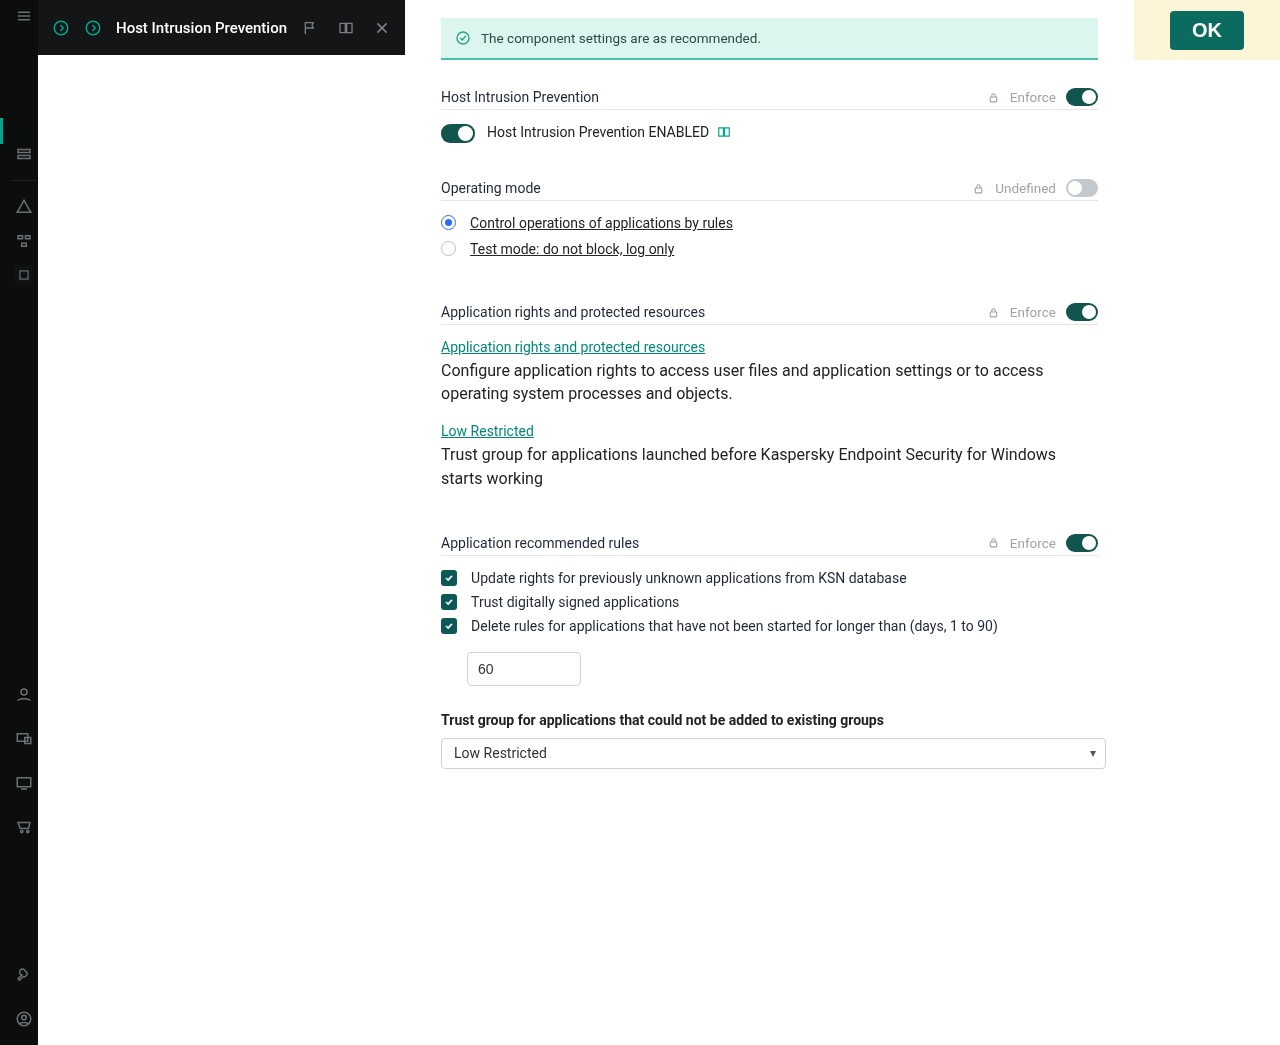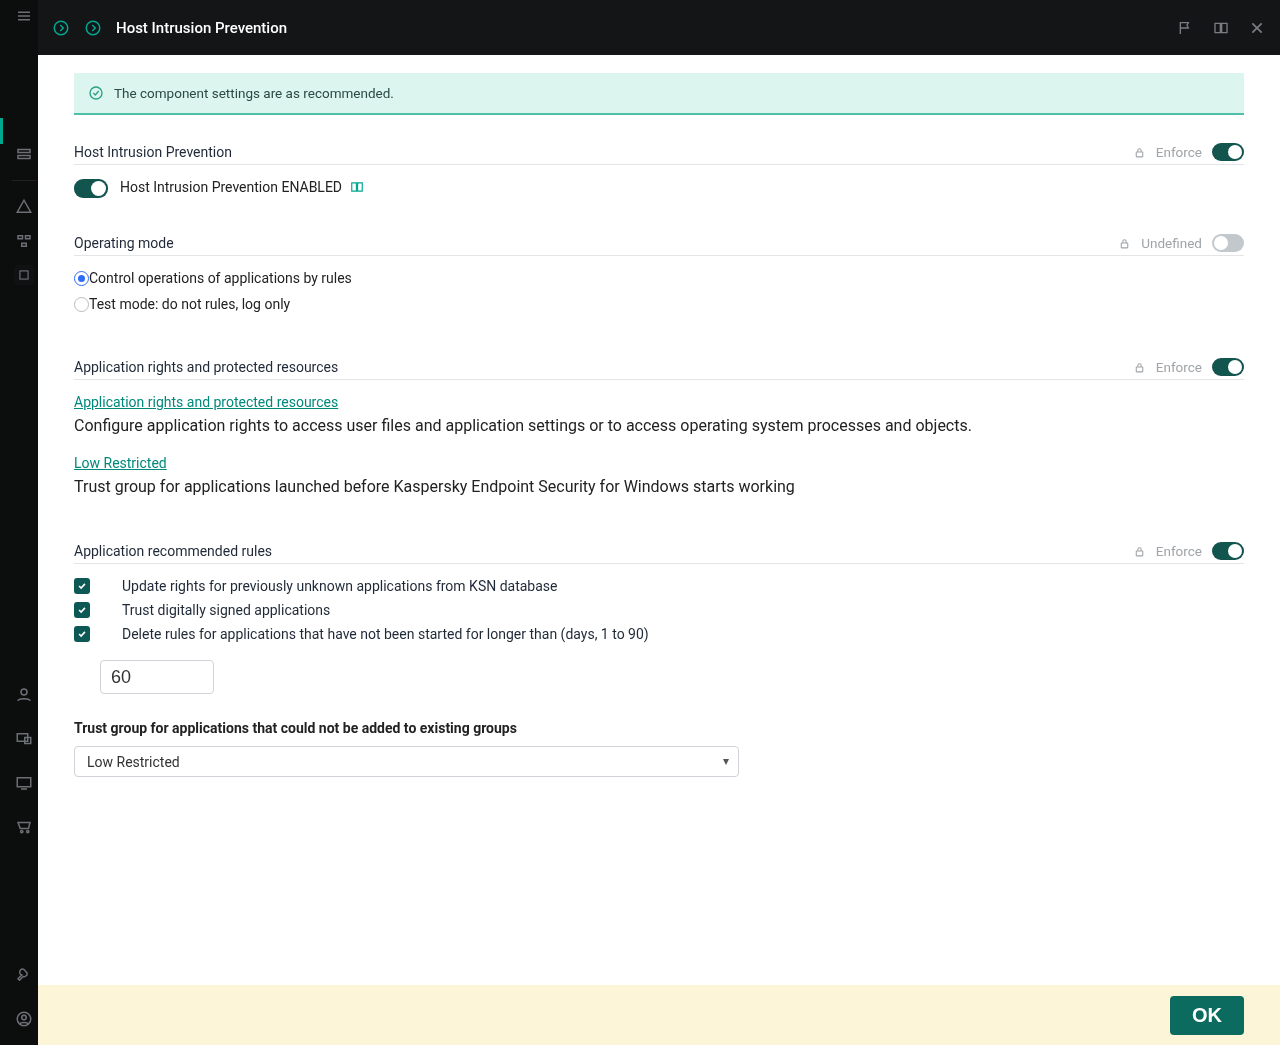--- a/index.html
+++ b/index.html
@@ -35,21 +35,21 @@
     height: 100%;
     background: rgba(80,80,80,0.35);
   }
 
   .panel {
     position: absolute;
     left: 38px; top: 0;
     right: 0;
     bottom: 0;
     display: flex;
-    flex-direction: column;
+    flex-direction: row;
     background: #fff;
   }
 
   .panel-header {
     height: 55px;
     background: #131516;
     color: #fff;
     display: flex;
     align-items: center;
     padding: 0 14px;
@@ -106,37 +106,37 @@
   .toggle.big.on .knob{ left:17px;}
 
   .enabled-block { display:flex; gap:12px; align-items:flex-start;}
   .enabled-block .txt .t1 { font-size:14px; color:#222; display:flex; align-items:center; gap:8px;}
   .enabled-block .txt .t2 { font-size:12.5px; color:#9b9fa3; max-width:640px; line-height:1.4; margin-top:3px;}
   .book-icon { color:#00a88f; width:14px; height:14px;}
 
   .section-gap { height: 36px; }
   .section-gap-sm { height: 26px; }
 
-  .radio-row { display:flex; align-items:center; margin-bottom:10px; }
+  .radio-row { display:flex; align-items:flex-start; gap:14px; margin-bottom:10px;text-decoration:underline; }
   .radio { width:15px; height:15px; border:1.5px solid #b8bcc0; border-radius:50%; display:flex; align-items:center; justify-content:center; cursor:pointer;}
   .radio.sel { border-color:#2d6df6;}
   .radio.sel::after{ content:""; width:7px; height:7px; border-radius:50%; background:#2d6df6;}
   .radio-label { font-size:14px; color:#222;}
 
   a.inline-link { color:#00897b; text-decoration:underline; font-size:14px; cursor:pointer;}
   .desc-text { font-size:16px; color:#222; line-height:1.45; margin-top:4px;}
   .sub-block { margin-bottom: 18px;}
 
-  .check-row { display:flex; align-items:center; gap:32px; margin-bottom:8px;}
+  .check-row { display:flex; align-items:center; gap:14px; margin-bottom:8px;}
   .checkbox { width:16px; height:16px; border-radius:3px; background:#0b5855; display:flex; align-items:center; justify-content:center; cursor:pointer;}
   .checkbox svg{ width:10px; height:10px; color:#fff;}
 
   .num-input {
     width:114px; height:34px; border:1px solid #cfd3d7; border-radius:4px;
-    padding: 0 10px; font-size:18px; color:#333; margin-left:26px; margin-top:10px;
+    padding: 0 10px; font-size:14px; color:#333; margin-left:26px; margin-top:10px;
   }
   .label-line { font-size:14px; color:#222; margin-top:26px; margin-bottom:10px;font-weight:bold;}
   .select-wrap{ position:relative; width:665px;}
   .select {
     width:100%; height:31px; border:1px solid #cfd3d7; border-radius:4px;
     padding: 0 30px 0 12px; font-size:14px; color:#333; background:#fff; cursor:pointer;
     display:flex; align-items:center;
   }
   .select-caret { position:absolute; right:10px; top:8px; color:#555; font-size:12px; pointer-events:none;}
 
@@ -328,21 +328,21 @@
             </div>
         </div>
       </div>
 
       <div class="radio-row">
         <div class="radio sel"></div>
         <span class="radio-label">Control operations of applications by rules</span>
       </div>
       <div class="radio-row">
         <div class="radio"></div>
-        <span class="radio-label">Test mode: do not rules, log only</span>
+        <span class="radio-label">Test mode: do not block, log only</span>
       </div>
 
       <div class="section-gap"></div>
 
       
       <div class="section-hdr">
         <span class="section-title">Application rights and protected resources</span>
         <div class="right">
           <svg class="lock-icon" viewBox="0 0 24 24" fill="none" stroke="currentColor" stroke-width="2">
               <rect x="6" y="11" width="12" height="9" rx="1"></rect>

